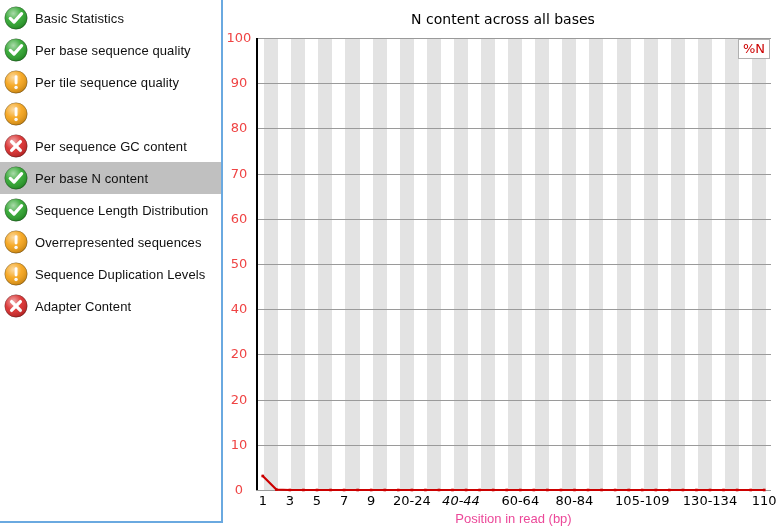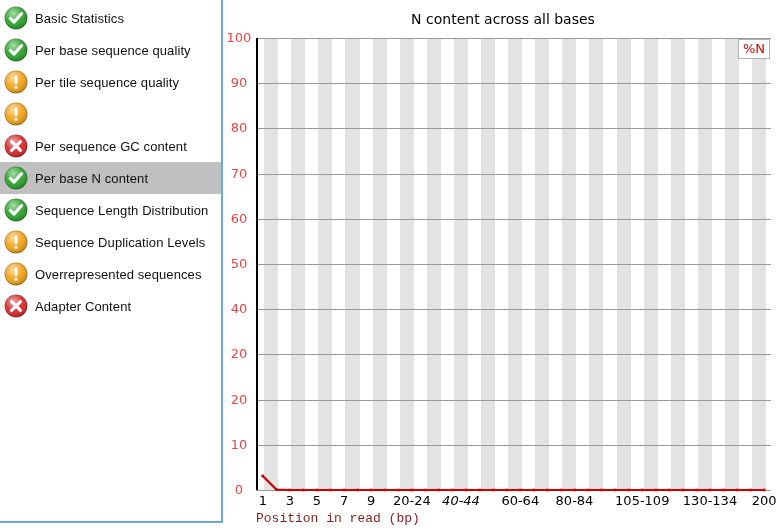--- a/index.html
+++ b/index.html
@@ -140,24 +140,24 @@
     font-family: "DejaVu Sans", sans-serif;
     text-align: center;
     white-space: nowrap;
     transform: translateX(-50%);
   }
   #xaxis-title {
     position: absolute;
     left: 31px;
     top: 511px;
     width: 515px;
-    text-align: left;
+    text-align: center;
     font-size: 13px;
-    color: #7f1d1d;
-    font-family: Liberation Mono, monospace;
+    color: #ec4899;
+    font-family: Liberation Sans, sans-serif;
   }
   #baseline {
     position: absolute;
     left: 31px;
     top: 490px;
     width: 515px;
     height: 1px;
     background: #9a9a9a;
   }
   #series-svg {
@@ -325,39 +325,39 @@
                   <stop offset="48%" stop-color="#ffffff" stop-opacity="0.12"></stop>
                   <stop offset="100%" stop-color="#000000" stop-opacity="0.24"></stop>
                 </radialGradient>
               </defs>
               <circle cx="12" cy="12" r="11.2" fill="#f59e0b" stroke="rgba(0,0,0,0.30)" stroke-width="1"></circle>
               <rect x="10.6" y="5.2" width="2.9" height="9.2" rx="1.4" fill="#ffffff"></rect>
               <circle cx="12.05" cy="17.6" r="1.75" fill="#ffffff"></circle>
               <circle cx="12" cy="12" r="11.2" fill="url(#g_warn)"></circle>
             </svg>
           </span>
-          <span class="nav-label">Sequence Duplication Levels</span>
+          <span class="nav-label">Overrepresented sequences</span>
         </div>
         <div class="nav-item">
           <span class="badge">
             <svg width="24" height="24" viewBox="0 0 24 24">
               <defs>
                 <radialGradient id="g_warn" cx="38%" cy="30%" r="78%">
                   <stop offset="0%" stop-color="#ffffff" stop-opacity="0.62"></stop>
                   <stop offset="48%" stop-color="#ffffff" stop-opacity="0.12"></stop>
                   <stop offset="100%" stop-color="#000000" stop-opacity="0.24"></stop>
                 </radialGradient>
               </defs>
               <circle cx="12" cy="12" r="11.2" fill="#f59e0b" stroke="rgba(0,0,0,0.30)" stroke-width="1"></circle>
               <rect x="10.6" y="5.2" width="2.9" height="9.2" rx="1.4" fill="#ffffff"></rect>
               <circle cx="12.05" cy="17.6" r="1.75" fill="#ffffff"></circle>
               <circle cx="12" cy="12" r="11.2" fill="url(#g_warn)"></circle>
             </svg>
           </span>
-          <span class="nav-label">Overrepresented sequences</span>
+          <span class="nav-label">Sequence Duplication Levels</span>
         </div>
         <div class="nav-item">
           <span class="badge">
             <svg width="24" height="24" viewBox="0 0 24 24">
               <defs>
                 <radialGradient id="g_fail" cx="38%" cy="30%" r="78%">
                   <stop offset="0%" stop-color="#ffffff" stop-opacity="0.62"></stop>
                   <stop offset="48%" stop-color="#ffffff" stop-opacity="0.12"></stop>
                   <stop offset="100%" stop-color="#000000" stop-opacity="0.24"></stop>
                 </radialGradient>
@@ -434,21 +434,21 @@
         <div class="xtick-label" style="left: 64.8816px;">3</div>
         <div class="xtick-label" style="left: 91.9868px;">5</div>
         <div class="xtick-label" style="left: 119.092px;">7</div>
         <div class="xtick-label" style="left: 146.197px;">9</div>
         <div class="xtick-label" style="left: 186.855px;">20-24</div>
         <div class="xtick-label" style="left: 236px; font-style: italic;">40-44</div>
         <div class="xtick-label" style="left: 295.276px;">60-64</div>
         <div class="xtick-label" style="left: 349.487px;">80-84</div>
         <div class="xtick-label" style="left: 417.25px;">105-109</div>
         <div class="xtick-label" style="left: 485.013px;">130-134</div>
-        <div class="xtick-label" style="left: 539.224px;">200</div>
+        <div class="xtick-label" style="left: 539.224px;">110</div>
       </div>
 
     <svg id="series-svg" viewBox="0 0 515 455" preserveAspectRatio="none">
       <polyline id="series-line" fill="none" stroke="#cc0000" stroke-width="2.2" stroke-linejoin="round" stroke-linecap="round" points="6.78,437.99 20.33,451.55 33.88,452.00 47.43,452.00 60.99,452.00 74.54,452.00 88.09,452.00 101.64,452.00 115.20,452.00 128.75,452.00 142.30,452.00 155.86,452.00 169.41,452.00 182.96,452.00 196.51,452.00 210.07,452.00 223.62,452.00 237.17,452.00 250.72,452.00 264.28,452.00 277.83,452.00 291.38,452.00 304.93,452.00 318.49,452.00 332.04,452.00 345.59,452.00 359.14,452.00 372.70,452.00 386.25,452.00 399.80,452.00 413.36,452.00 426.91,452.00 440.46,452.00 454.01,452.00 467.57,452.00 481.12,452.00 494.67,452.00 508.22,452.00"></polyline>
       <g id="series-points">
           <rect x="5.48" y="436.69" width="2.6" height="2.6" fill="#cc0000"></rect>
           <rect x="19.03" y="450.25" width="2.6" height="2.6" fill="#cc0000"></rect>
           <rect x="32.58" y="450.70" width="2.6" height="2.6" fill="#cc0000"></rect>
           <rect x="46.13" y="450.70" width="2.6" height="2.6" fill="#cc0000"></rect>
           <rect x="59.69" y="450.70" width="2.6" height="2.6" fill="#cc0000"></rect>

